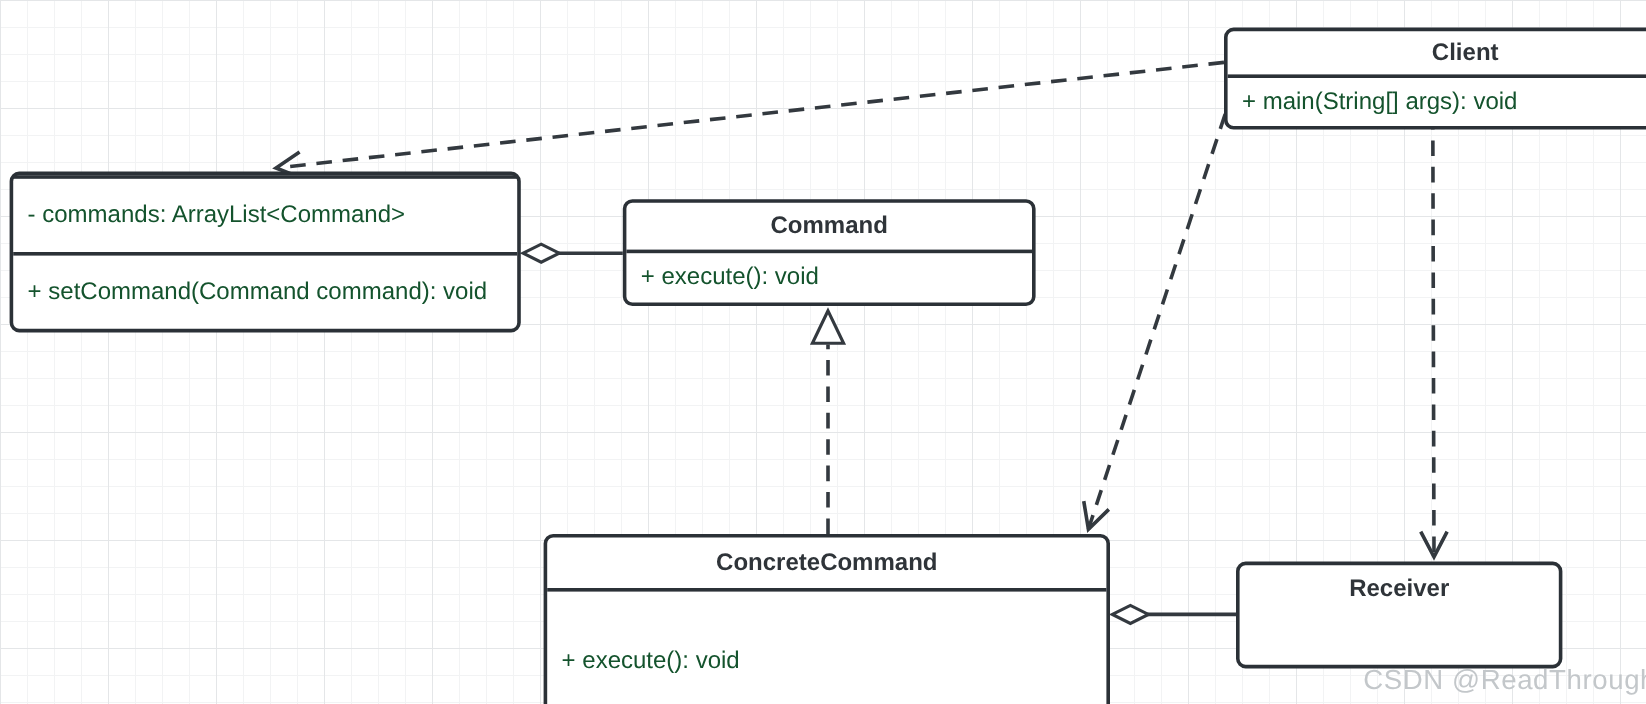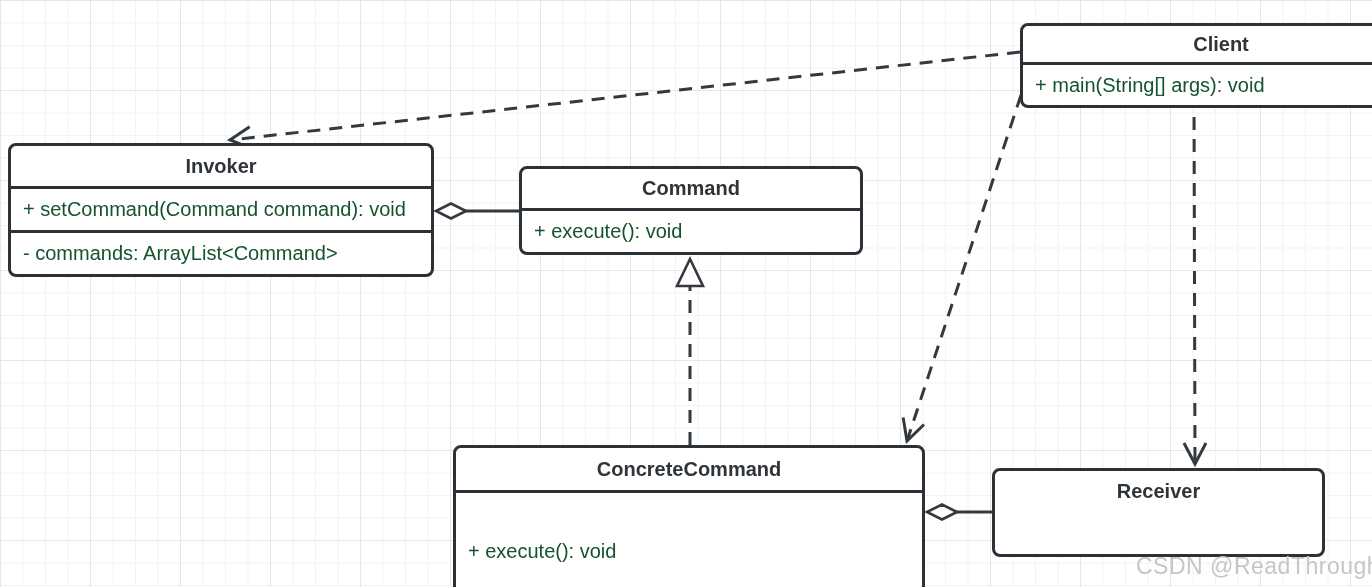--- a/index.html
+++ b/index.html
@@ -110,32 +110,31 @@
   <line class="solid" x1="956" y1="512" x2="1030" y2="512"></line>
   <polygon class="hollow" points="927,512 942,504.5 957,512 942,519.5"></polygon>
 </svg>
 
 <div class="uml-box" style="left:1020px; top:23px; width:402px; height:85px;">
   <div class="uml-title" style="height:36px;">Client</div>
   <div class="uml-row">+ main(String[] args): void</div>
 </div>
 
 <div class="uml-box" style="left:8px; top:143px; width:426px; height:134px;">
-  <div class="uml-title" style="height:40px;">Invoker</div>
+  <div class="uml-row">- commands: ArrayList&lt;Command&gt;</div>
   <div class="uml-row">+ setCommand(Command command): void</div>
-  <div class="uml-row">- commands: ArrayList&lt;Command&gt;</div>
 </div>
 
 <div class="uml-box" style="left:519px; top:166px; width:344px; height:89px;">
   <div class="uml-title" style="height:39px;">Command</div>
   <div class="uml-row">+ execute(): void</div>
 </div>
 
 <div class="uml-box" style="left:453px; top:445px; width:472px; height:168px;">
   <div class="uml-title" style="height:42px;">ConcreteCommand</div>
   <div class="uml-row">+ execute(): void</div>
 </div>
 
-<div class="uml-box" style="left:992px; top:468px; width:333px; height:89px;">
+<div class="uml-box" style="left:1030px; top:468px; width:272px; height:89px;">
   <div class="uml-title" style="height:41px;">Receiver</div>
 </div>
 
 <div class="watermark">CSDN @ReadThroughLife</div>
 
 </body></html>

